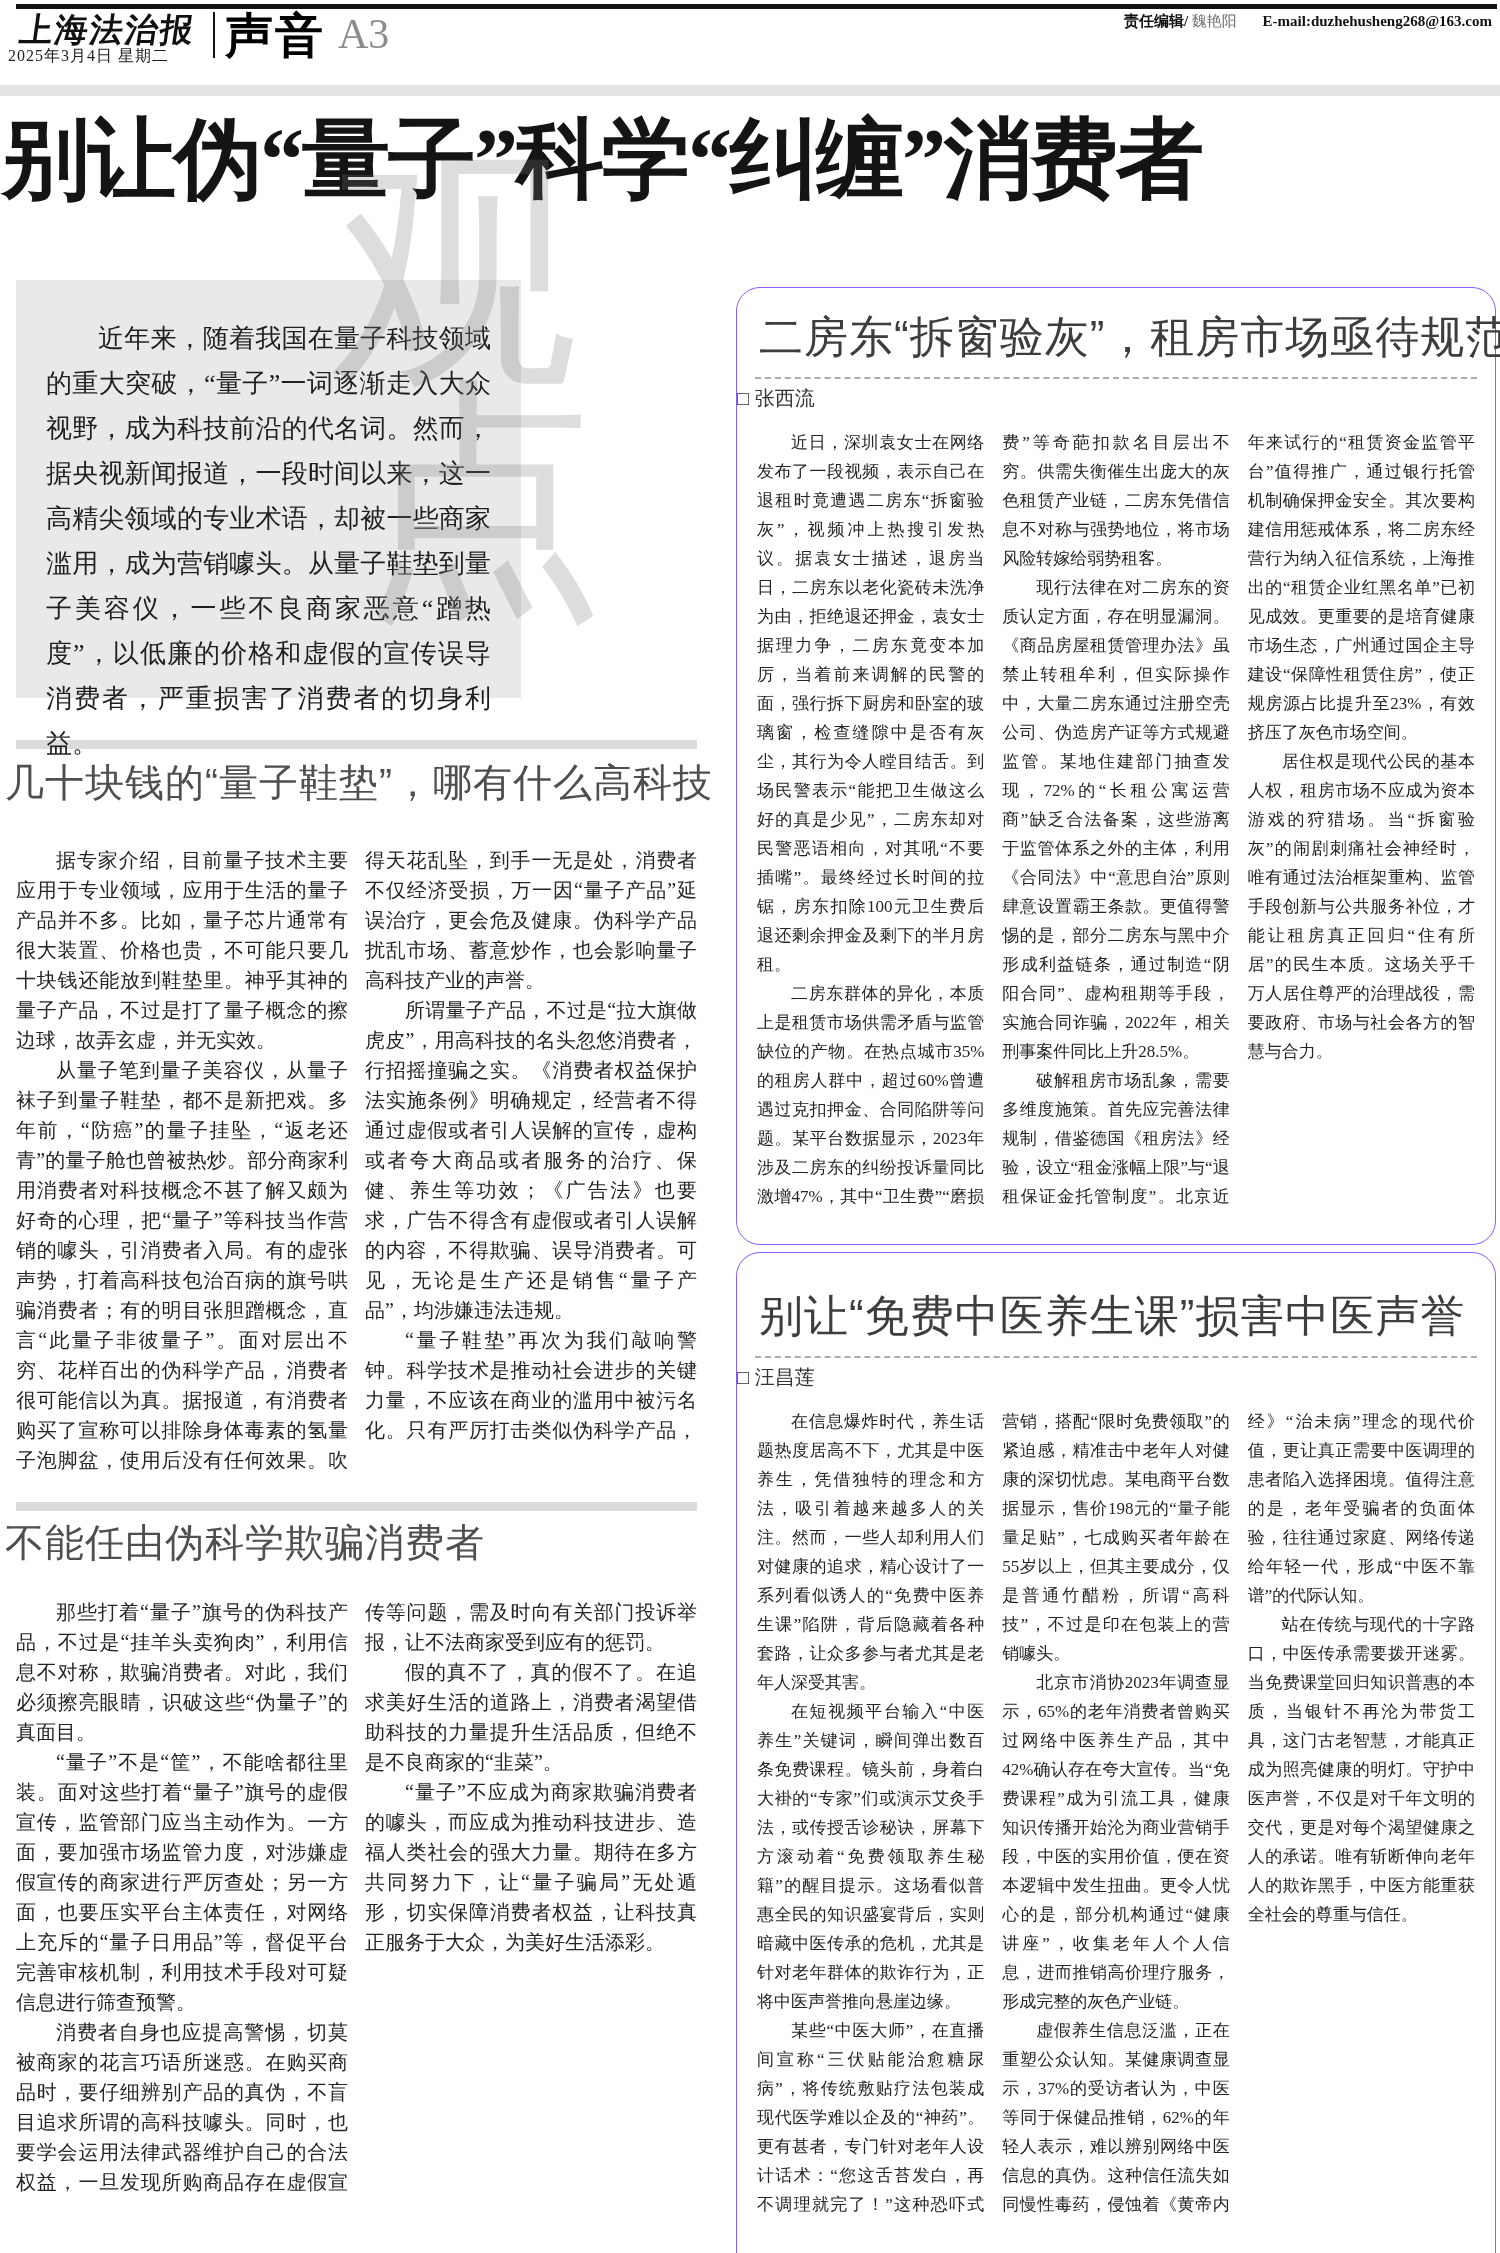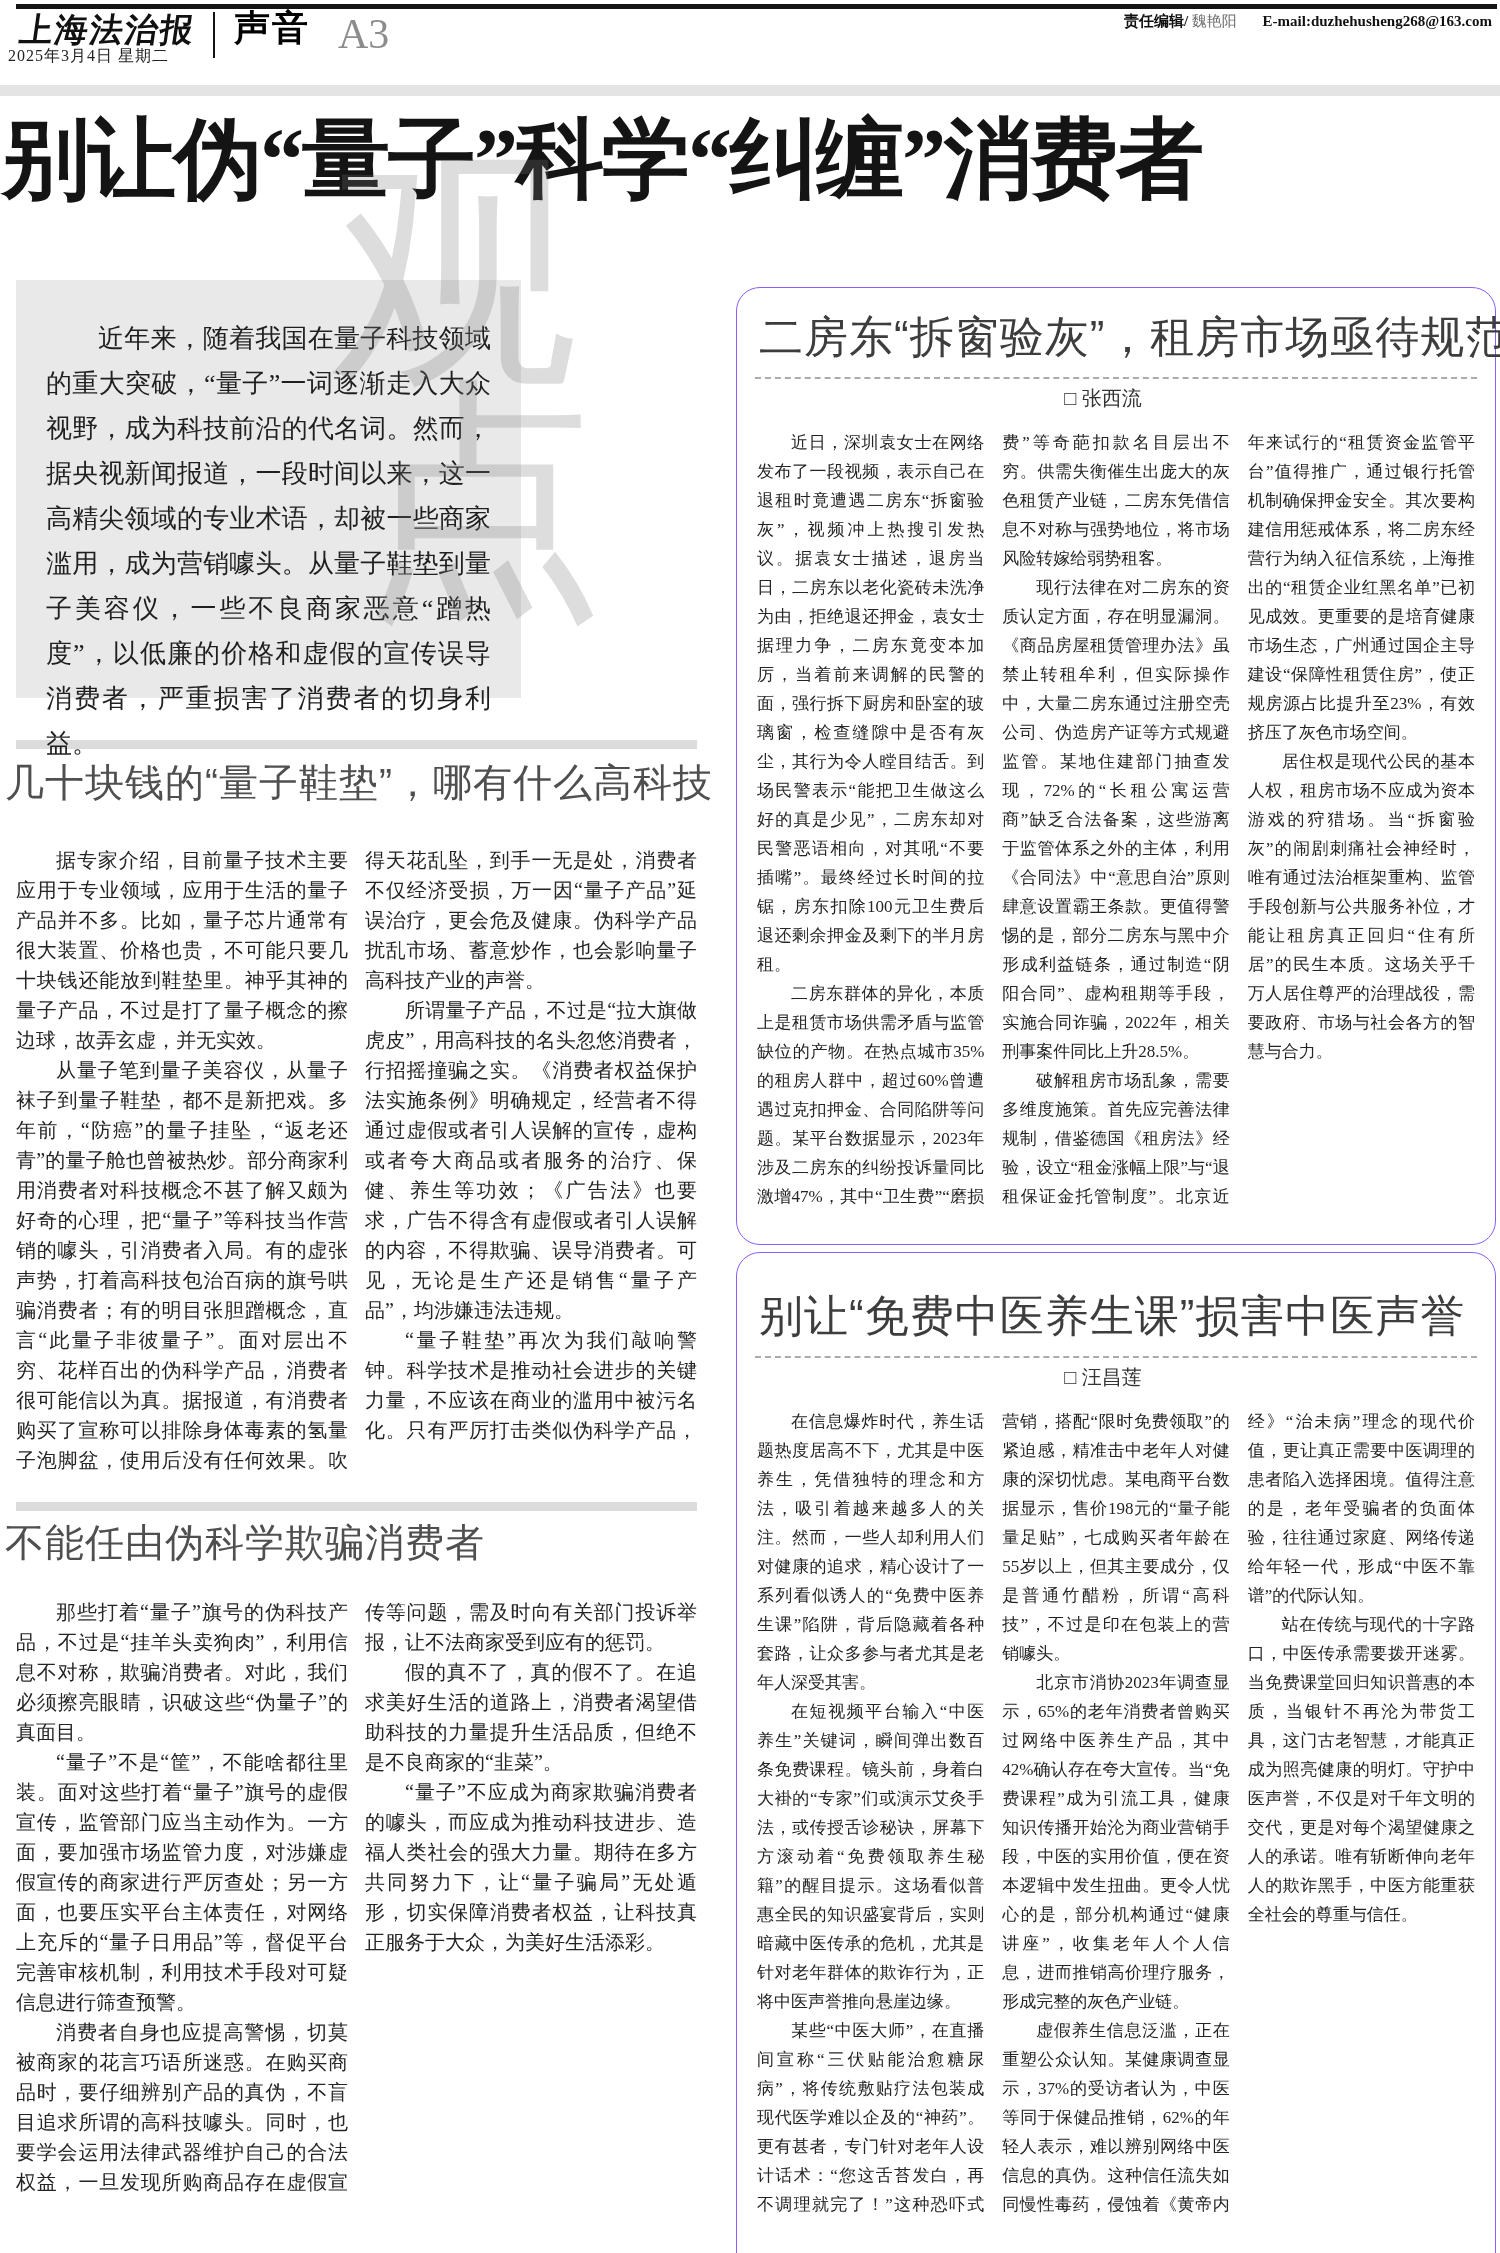--- a/index.html
+++ b/index.html
@@ -6,21 +6,21 @@
   .page{position:relative;width:1500px;height:2253px;background:#ffffff;overflow:hidden;
         font-family:"Liberation Serif", serif;color:#2b2b2b;}
   .abs{position:absolute;}
 
   
   .top-rule{left:16px;top:4px;width:1481px;height:5px;background:#141414;}
   .masthead{left:20px;top:8px;font-size:33px;font-weight:bold;transform:skewX(-8deg);
             letter-spacing:2px;color:#111;}
   .date-line{left:8px;top:46px;font-size:16px;color:#222;letter-spacing:1px;}
   .header-divider{left:213px;top:12px;width:2px;height:46px;background:#111;}
-  .section-name{left:234px;top:4px;font-size:36px;font-weight:900;color:#000;
+  .section-name{left:225px;top:4px;font-size:48px;font-weight:900;color:#000;
                 font-family:"Liberation Sans", sans-serif;letter-spacing:2px;}
   .page-no{left:338px;top:10px;font-size:42px;color:#8c8c8c;font-family:"Liberation Serif", serif;}
   .editor-line{right:8px;top:12px;font-size:15px;font-weight:bold;color:#111;}
   .editor-line .editor-name{color:#6e6e6e;font-weight:normal;margin-right:22px;margin-top:24px;}
   .gray-band{left:0;top:85px;width:1500px;height:11px;background:#e4e4e4;}
 
   
   .headline{left:2px;top:100px;width:1180px;font-size:88px;font-weight:800;color:#141414;
             letter-spacing:-2px;white-space:nowrap;font-family:"Liberation Serif", serif;}
 
@@ -51,21 +51,21 @@
   
   .art-box{left:736px;width:760px;border:1px solid #8b5cf6;border-radius:24px;background:#fff;
            box-sizing:border-box;}
   .box-1{top:287px;height:958px;}
   .box-2{top:1252px;height:1244px;}
   .art-title{margin:0 20px 0 22px;font-size:44px;font-weight:400;color:#3d3d3d;
              font-family:"Liberation Sans", sans-serif;letter-spacing:1px;white-space:nowrap;}
   .box-1 .art-title{padding-top:20px;}
   .box-2 .art-title{padding-top:34px;}
   .art-dash{margin:10px 18px 0 18px;border-top:2px dashed #ababab;height:0;}
-  .art-author{margin:6px 26px 0 0;text-align:center;font-size:20px;color:#333;
+  .art-author{margin:6px 26px 0 0;text-align:left;font-size:20px;color:#333;
               font-family:"Liberation Sans", sans-serif;}
   .art-body{margin:16px 20px 0 20px;column-count:3;column-gap:18px;column-fill:auto;
             overflow:hidden;font-size:17px;line-height:29px;text-align:justify;color:#242424;}
   .box-1 .art-body{height:792px;}
   .box-2 .art-body{height:822px;}
   .art-body p{margin:0;text-indent:2em;}
 </style>
 </head>
 <body>
 

